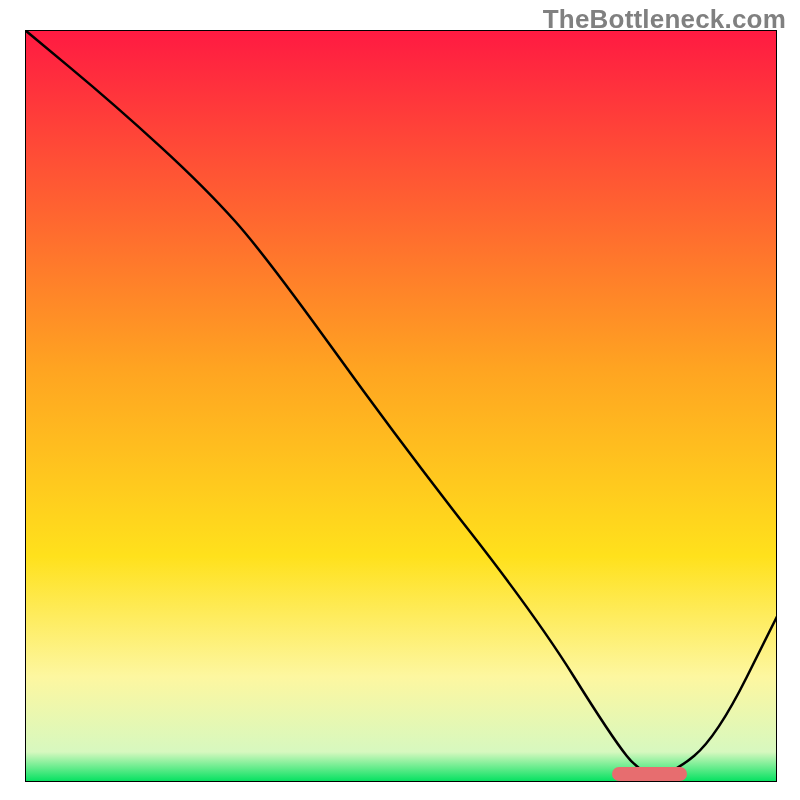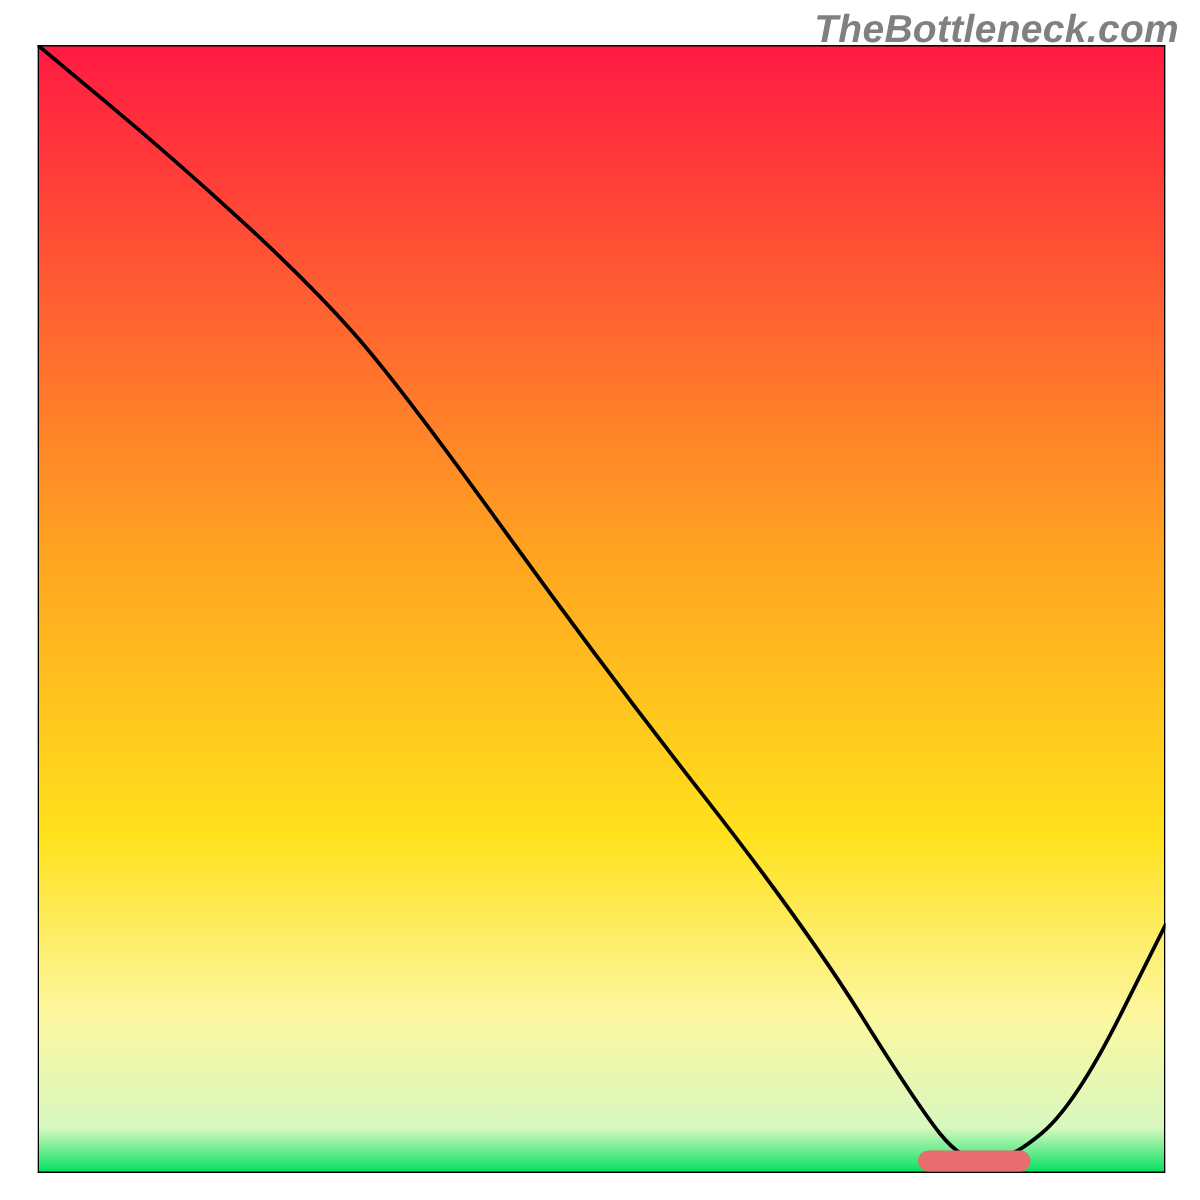--- a/index.html
+++ b/index.html
@@ -1,21 +1,20 @@
 <!DOCTYPE html>
 <html><head>
 <meta charset="utf-8">
 <style>
   * { margin: 0; padding: 0; box-sizing: border-box; }
   html, body { width: 800px; height: 800px; overflow: hidden; background: #fff; }
   .frame {
     position: relative;
     width: 800px;
     height: 604px;
-    font-style: italic;
   }
   .watermark {
     position: absolute;
     top: 4px;
     right: 14px;
     font-family: Arial, Helvetica, sans-serif;
     font-size: 26px;
     font-weight: 600;
     color: #808080;
     letter-spacing: 0.2px;

